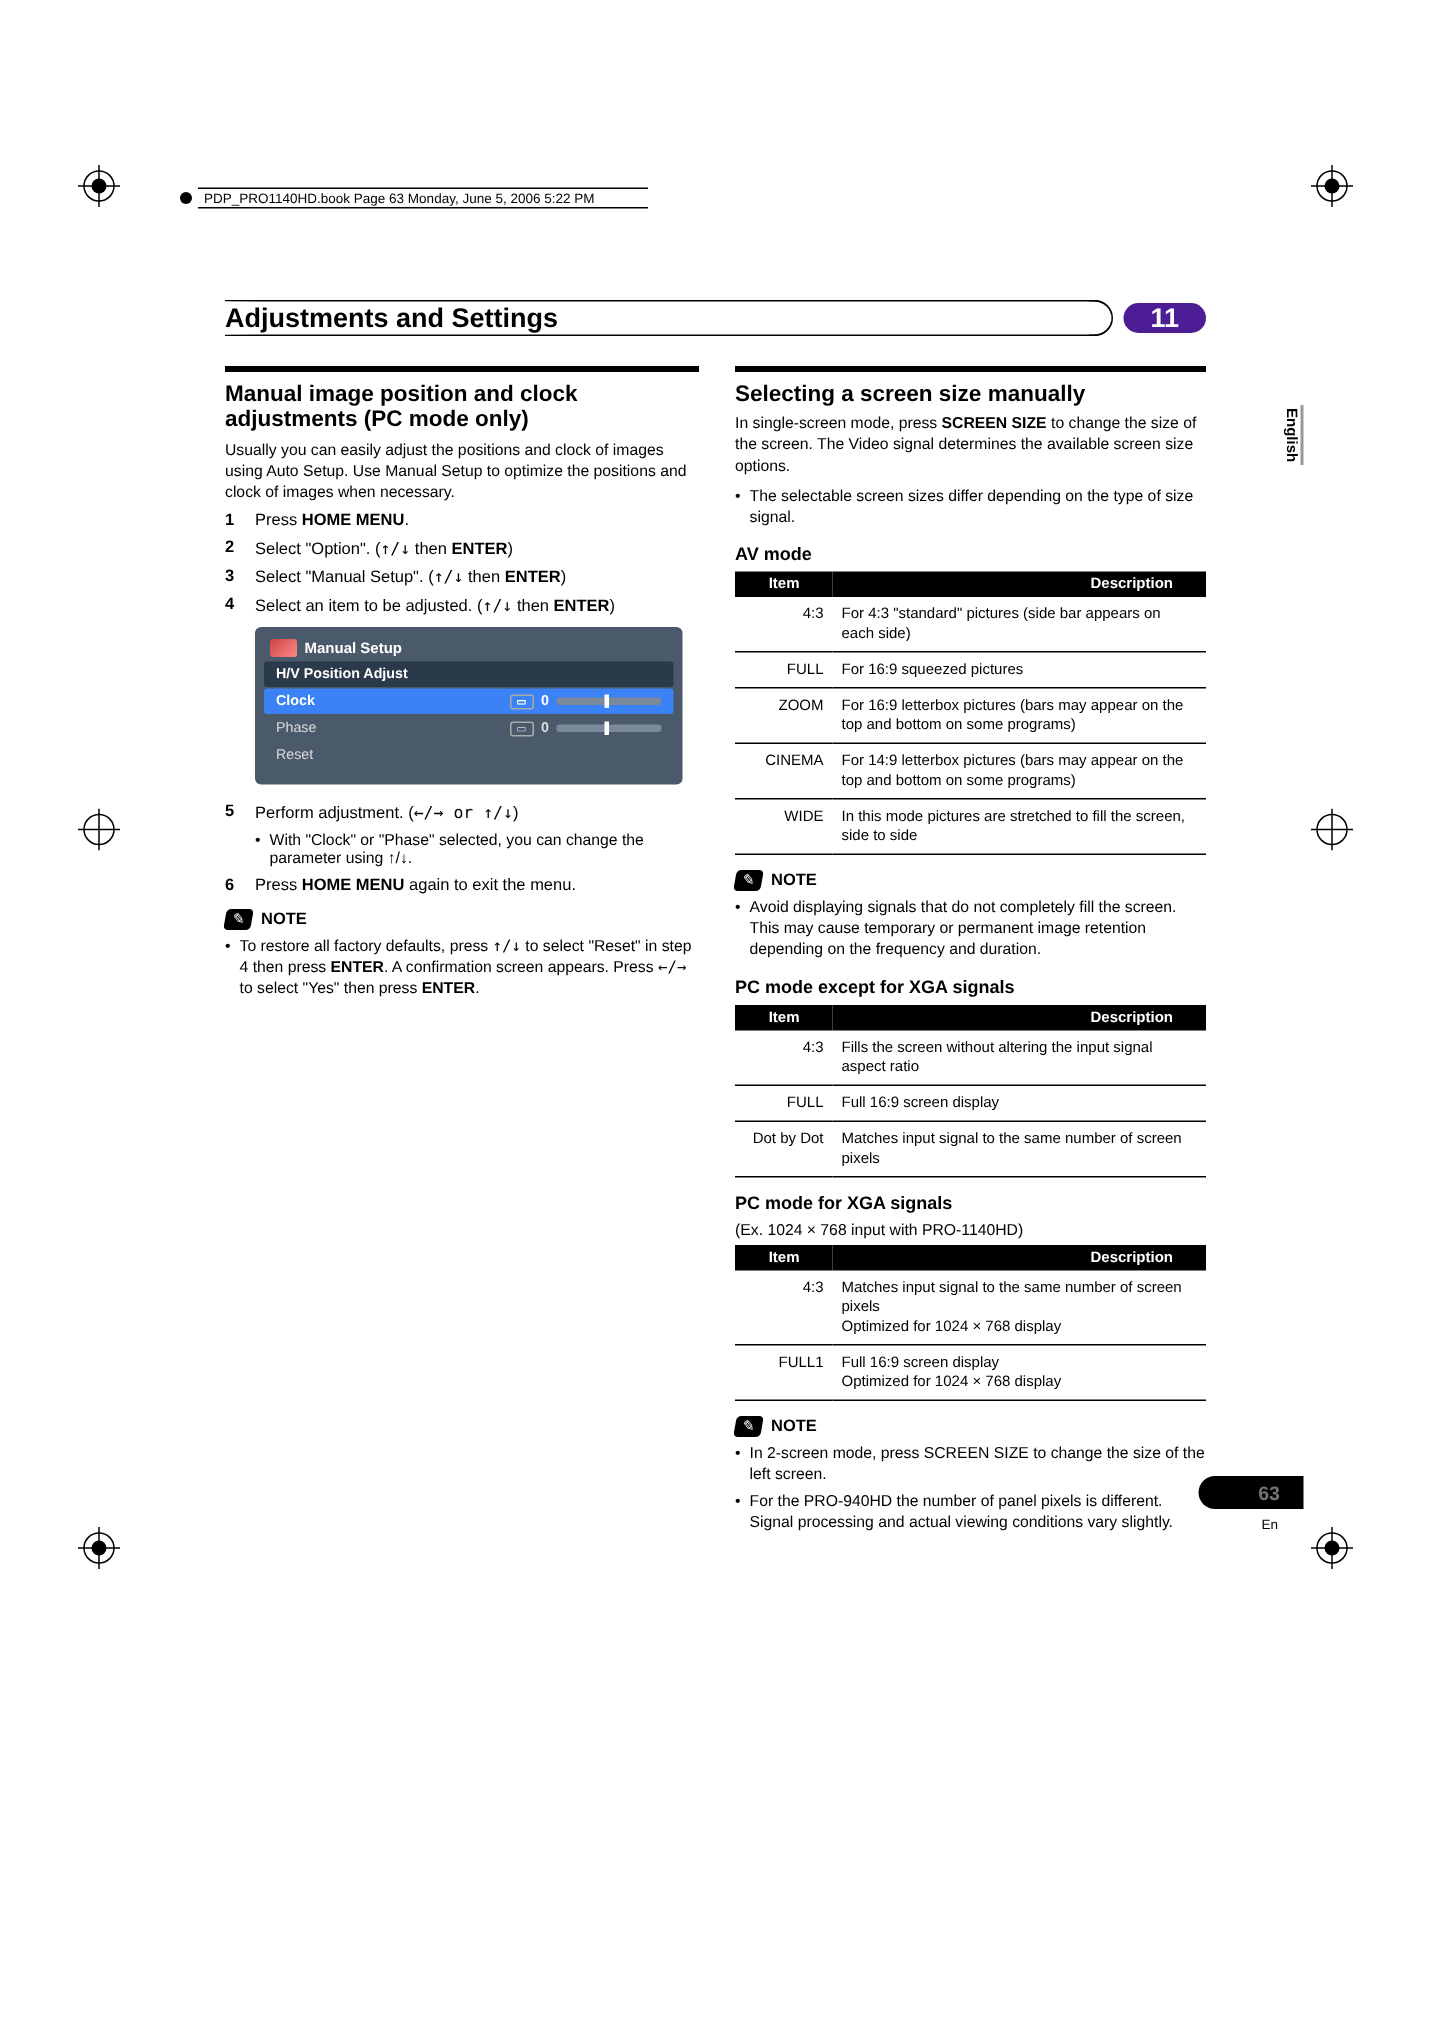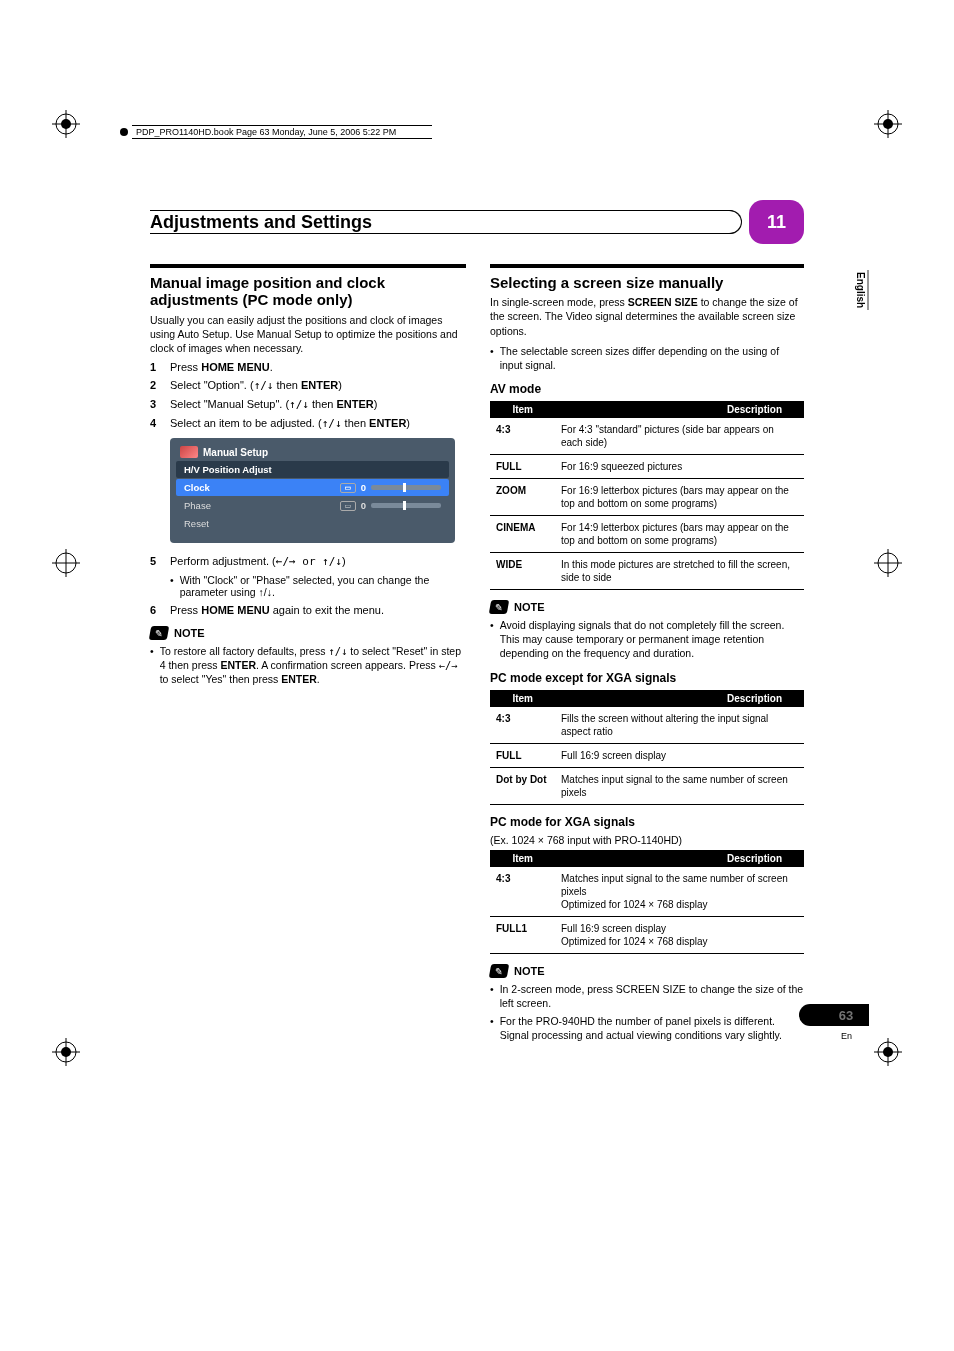--- a/index.html
+++ b/index.html
@@ -15,21 +15,21 @@
     .cm-rm { top: 50%; right: 52px; transform: translateY(-50%); }
 
     .header-bar { position: absolute; top: 125px; left: 120px; font-size: 9px; display: flex; align-items: center; gap: 4px; }
     .header-bar .d { display: inline-block; width: 8px; height: 8px; border-radius: 50%; background: #000; }
     .header-line { width: 300px; border-top: 0.5px solid #000; border-bottom: 0.5px solid #000; padding: 1px 0 1px 4px;}
     
     .main { margin-top: 120px; padding: 0 100px; }
     .chapter-header { display: flex; align-items: center; margin-bottom: 20px; }
     .chapter-title { background: #fff; border-top: 1.5px solid #000; border-bottom: 1.5px solid #000; padding: 4px 10px 4px 0; font-size: 18px; font-weight: bold; flex: 1; border-radius: 0 14px 14px 0; position: relative; height:24px; color:#000; display:flex; align-items:center; }
     .chapter-title::after { content:""; position:absolute; right:-1px; top:-1px; bottom:-1px; width:15px; border:1.5px solid #000; border-left:none; border-radius:0 14px 14px 0;}
-    .chapter-num { background: #a21caf; color: #fff; font-size: 18px; font-weight: bold; padding: 0 18px; border-radius: 14px; margin-left: 8px; height:44px; display:flex; align-items:center;}
+    .chapter-num { background: #4c1d95; color: #fff; font-size: 18px; font-weight: bold; padding: 0 18px; border-radius: 14px; margin-left: 8px; height:20px; display:flex; align-items:center;}
     
     .columns { display: flex; gap: 24px; }
     .col { flex: 1; }
 
     .lang-tab { position: absolute; right: 85px; top: 270px; writing-mode: vertical-rl; font-size: 10px; font-weight: bold; background:#fff; padding:2px 1px; border-right:2px solid #999;}
     
     .section-divider { border-top: 4px solid #000; margin-bottom: 6px; }
     .h2 { font-size: 15px; font-weight: bold; margin-bottom: 4px; line-height:1.15; }
     .body-text { font-size: 10.5px; line-height: 1.35; margin-bottom: 6px; }
     
@@ -58,21 +58,21 @@
     .note-icon { width: 18px; height: 14px; background: #000; border-radius: 3px; display:flex; align-items:center; justify-content:center; color:#fff; font-size:10px; transform: skewX(-10deg);}
     .note-label { font-weight: bold; font-size: 11px; }
     .note-bullet { display:flex; font-size:10.5px; line-height:1.35; margin-bottom:4px;}
     .note-bullet::before { content:"•"; margin-right:6px;}
 
     .sub-h { font-weight: bold; font-size: 12px; margin: 10px 0 5px 0; }
     
     table.desc { width: 100%; border-collapse: collapse; font-size: 10px; margin-bottom:8px;}
     table.desc th { background: #000; color: #fff; text-align: right; padding: 3px 22px; font-size:10px;}
     table.desc td { padding: 5px 6px; vertical-align: top; border-bottom: 0.5px solid #000; line-height:1.3;}
-    table.desc td:first-child { font-weight: bold; width: 65px; }
+    table.desc td:first-child { font-weight: normal; width: 65px; text-align: right; }
     
     .sub-sub { font-size:10.5px; margin-bottom:4px;}
 
     .page-num-pill { position: absolute; right: 90px; bottom: 100px; background: #000; color: #737373; font-weight: bold; font-size: 13px; width: 36px; height: 22px; border-radius: 11px; display:flex; align-items:center; justify-content:center;}
     .page-lang { position: absolute; right: 102px; bottom: 85px; font-size: 9px; }
     .page-side-block { position:absolute; right:85px; bottom:100px; width:70px; height:22px; background:#000; border-radius:11px 0 0 11px;}
   </style>
 </head>
 <body>
 
@@ -206,21 +206,21 @@
       </div>
     </div>
 
     <div class="col">
       <div class="section-divider"></div>
       <div class="h2">Selecting a screen size manually</div>
       <div class="body-text">
         <span>In single-screen mode, press </span><b>SCREEN SIZE</b><span> to change the size of the screen. The Video signal determines the available screen size options.</span>
       </div>
       <div class="note-bullet">
-          <span>The selectable screen sizes differ depending on the using of input signal.</span>
+          <span>The selectable screen sizes differ depending on the type of size signal.</span>
         </div>
 
       <div class="sub-h">AV mode</div>
       <table class="desc">
         <tbody>
             <tr>
               <th>Item</th>
               <th>Description</th>
             </tr>
         <tr>

